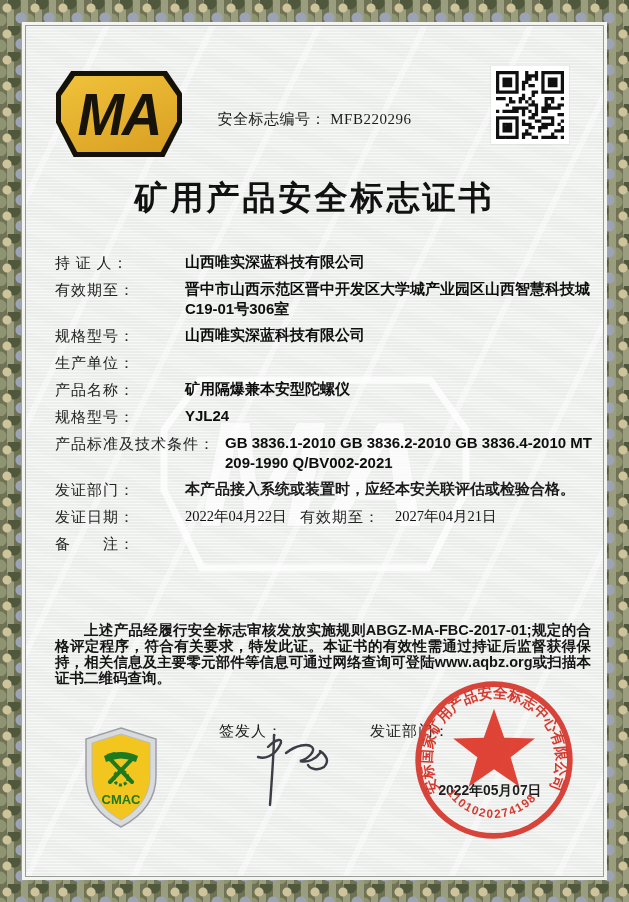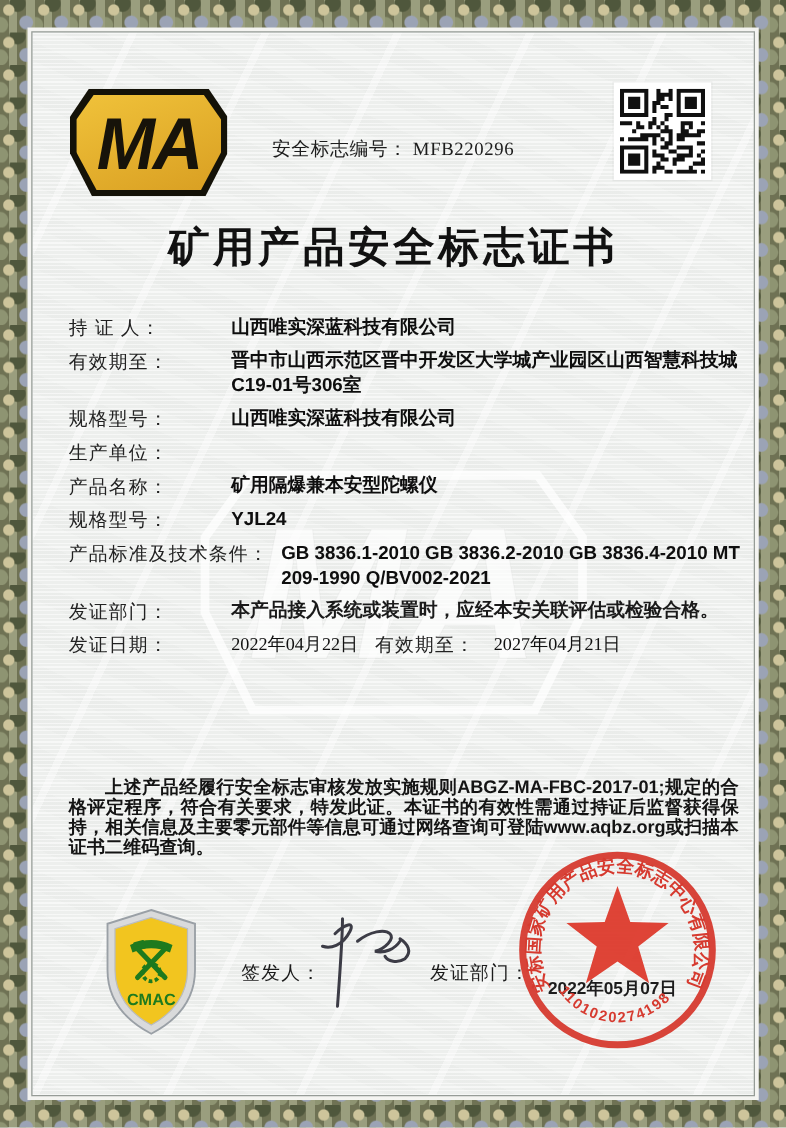--- a/index.html
+++ b/index.html
@@ -55,22 +55,22 @@
     letter-spacing:1px;line-height:20px;padding-top:1px;}
   .fvalue{font-weight:bold;font-size:15px;color:#0e0e0e;line-height:20px;}
   .fvalue.kai{font-weight:bold;font-family:"Liberation Serif",serif;color:#1a1a1a;}
   .fvalue.serif-date{font-weight:normal;font-family:Liberation Serif, serif;font-size:14.5px;color:#111;}
   
   .note{position:absolute;left:29px;right:12px;top:596px;
     font-weight:bold;font-size:14.5px;line-height:16px;color:#141414;
     text-indent:2em;text-align:justify;}
   
   .cmac{position:absolute;left:54px;top:700px;width:82px;height:104px;}
-  .signer-label,.dept-label{position:absolute;top:743px;
-    font-family:Liberation Serif, serif;font-size:15px;color:#1b1b1b;letter-spacing:1px;}
+  .signer-label,.dept-label{position:absolute;top:696px;
+    font-family:Liberation Serif, serif;font-size:15px;color:#1b1b1b;letter-spacing:1px;margin-left:26px;}
   .signer-label{left:167px;}
   .dept-label{left:318px;}
   .signature{position:absolute;left:224px;top:703px;}
   .stamp{position:absolute;left:386px;top:652px;width:164px;height:164px;}
 </style>
 </head>
 <body>
 
 <div class="page">
   <div class="cert">
@@ -131,20 +131,24 @@
       <div class="frow">
         <span class="flabel">发证部门：</span>
         <span class="fvalue kai">本产品接入系统或装置时，应经本安关联评估或检验合格。</span>
       </div>
       <div class="frow dates">
         <span class="flabel">发证日期：</span>
         <span class="fvalue serif-date">2022年04月22日</span>
         <span class="flabel">有效期至：</span>
         <span class="fvalue serif-date">2027年04月21日</span>
       </div>
+      <div class="frow">
+        <span class="flabel">备　　注：</span>
+        <span class="fvalue"></span>
+      </div>
     </div>
 
     <div class="note">上述产品经履行安全标志审核发放实施规则ABGZ-MA-FBC-2017-01;规定的合格评定程序，符合有关要求，特发此证。本证书的有效性需通过持证后监督获得保持，相关信息及主要零元部件等信息可通过网络查询可登陆www.aqbz.org或扫描本证书二维码查询。</div>
 
     <svg class="cmac" viewBox="0 0 82 104">
       <path d="M41,2 L76,13 V50 C76,74 62,90 41,101 C20,90 6,74 6,50 V13 Z" fill="#d9dadb" stroke="#9aa0a6" stroke-width="1.5"></path>
       <path d="M41,8 L70,17 V50 C70,70 58,85 41,94 C24,85 12,70 12,50 V17 Z" fill="#f2c51f" stroke="#b9bcc0" stroke-width="1"></path>
       <g>
         <path d="M24,30 Q41,22 58,30 L56,36 Q41,29 26,36 Z" fill="#1e7a1e"></path>
         <rect x="27" y="27" width="9" height="7" rx="1" fill="#1e7a1e" transform="rotate(-15 31 30)"></rect>

